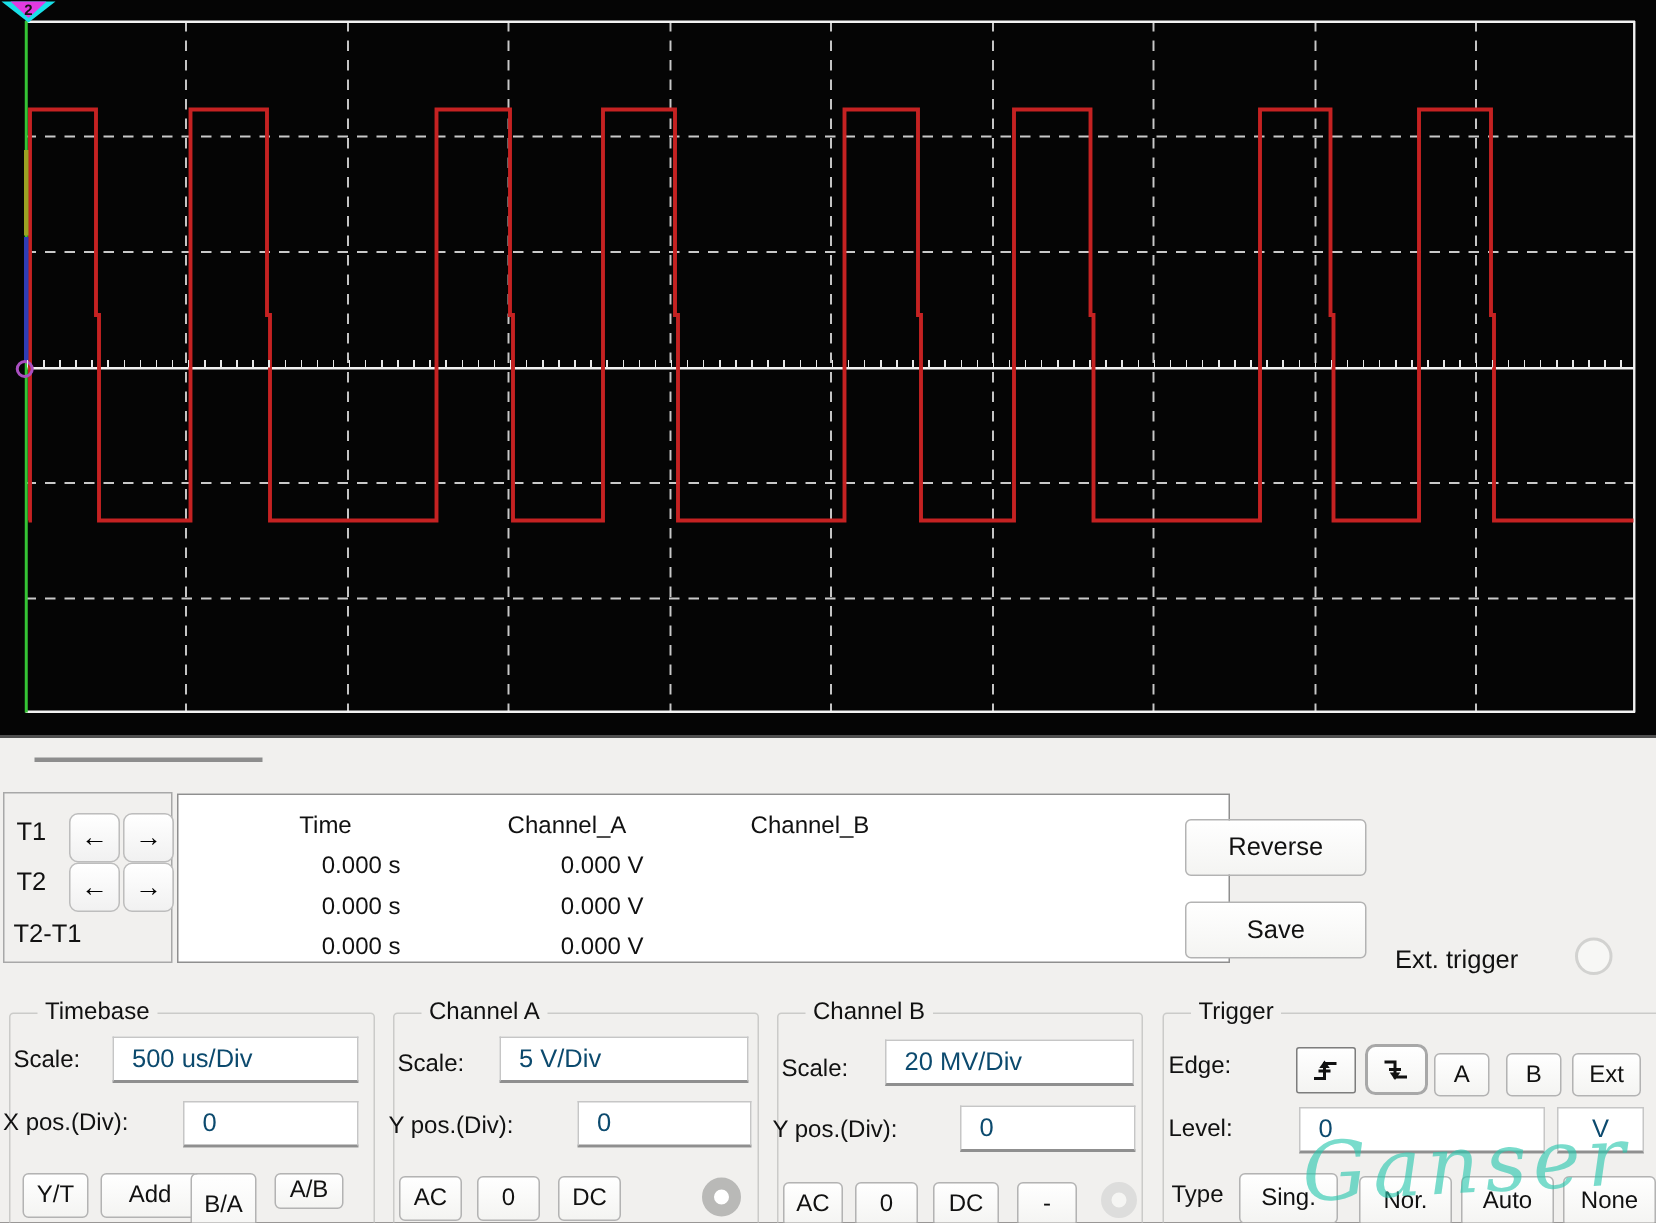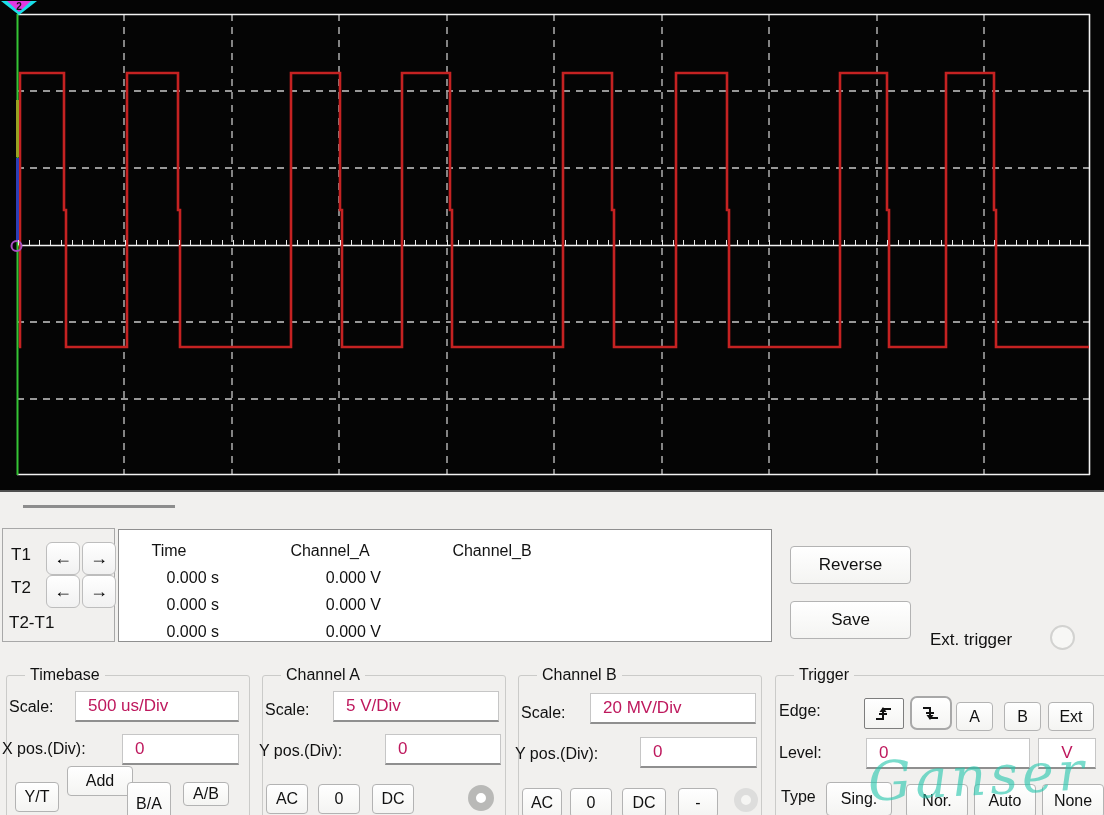--- a/index.html
+++ b/index.html
@@ -18,34 +18,34 @@
   #panel{position:absolute;left:0;top:492px;width:1104px;height:323px;background:#f1f0ee;}
   .scroll-thumb{position:absolute;left:23px;top:13px;width:152px;height:3px;background:#8d8d8d;}
   
   .cursor-box{position:absolute;left:2px;top:36px;width:111px;height:112px;
     border:1px solid #a8a8a8;background:#f1f0ee;}
   .cursor-box .tl{position:absolute;font-size:17px;color:#111;}
   .arrow-btn{position:absolute;width:32px;height:31px;border:1px solid #bdbdbd;border-radius:6px;
     background:linear-gradient(#ffffff,#f1f1f1);display:flex;align-items:center;justify-content:center;cursor:pointer;}
   
   .table-box{position:absolute;left:118px;top:37px;width:652px;height:111px;background:#fff;
-    border:1px solid #8f8f8f;font-size:16px;color:#111;}
+    border:1px solid #8f8f8f;font-size:16px;color:#111;padding-left:48px;}
   .trow{display:grid;grid-template-columns:160px 162px 162px;}
   .trow.head{margin-top:7px;}
   .trow.head .cell{text-align:center;}
   .trow .cell{text-align:right;padding-right:60px;line-height:27px;}
   
   .btn{border:1px solid #b3b3b3;border-radius:4px;background:linear-gradient(#ffffff,#f4f4f2);
     color:#111;display:flex;align-items:center;justify-content:center;cursor:pointer;
     font-size:16px;position:absolute;box-sizing:border-box;}
   .btn.big{font-size:17px;}
   
   .lbl{position:absolute;font-size:16px;color:#111;white-space:nowrap;}
   .inputbox{position:absolute;background:#fff;border:1px solid #c6c6c6;border-bottom:2px solid #8f8f8f;
-    box-sizing:border-box;font-size:17px;color:#be185d;display:flex;align-items:center;
+    box-sizing:border-box;font-size:17px;color:#0c4a6e;display:flex;align-items:center;
     padding-left:12px;cursor:text;}
   
   .gbox{position:absolute;top:183px;height:146px;border:1px solid #cbcbc9;border-radius:3px;}
   .gbox .gtitle{position:absolute;top:-10px;left:18px;background:#f1f0ee;padding:0 5px;
     font-size:16px;color:#111;white-space:nowrap;}
   
   .donut{position:absolute;border-radius:50%;box-sizing:border-box;}
   .donut.a{width:26px;height:26px;border:8px solid #b9b9b7;background:#fff;}
   .donut.b{width:24px;height:24px;border:7px solid #dddddc;background:#f5f5f3;}
   .donut.ext{width:25px;height:25px;border:2px solid #d2d2d0;background:#f7f7f5;}
@@ -153,21 +153,21 @@
   <span class="lbl" style="left:930px;top:138px;font-size:17px">Ext. trigger</span>
   <div class="donut ext" style="left:1050px;top:133px"></div>
 
   <div class="gbox" style="left:6px;width:242px">
     <span class="gtitle">Timebase</span>
     <span class="lbl" style="left:2px;top:22px">Scale:</span>
     <div class="inputbox" style="left:68px;top:15px;width:164px;height:31px">500 us/Div</div>
     <span class="lbl" style="left:-5px;top:64px">X pos.(Div):</span>
     <div class="inputbox" style="left:115px;top:58px;width:117px;height:31px">0</div>
     <div class="btn" style="left:8px;top:106px;width:44px;height:30px">Y/T</div>
-    <div class="btn" style="left:60px;top:90px;width:66px;height:30px">Add</div>
+    <div class="btn" style="left:60px;top:106px;width:66px;height:30px">Add</div>
     <div class="btn" style="left:120px;top:106px;width:44px;height:44px">B/A</div>
     <div class="btn" style="left:176px;top:106px;width:46px;height:24px">A/B</div>
   </div>
 
   <div class="gbox" style="left:262px;width:242px">
     <span class="gtitle">Channel A</span>
     <span class="lbl" style="left:2px;top:25px">Scale:</span>
     <div class="inputbox" style="left:70px;top:15px;width:166px;height:31px">5  V/Div</div>
     <span class="lbl" style="left:-4px;top:66px">Y pos.(Div):</span>
     <div class="inputbox" style="left:122px;top:58px;width:116px;height:31px">0</div>

